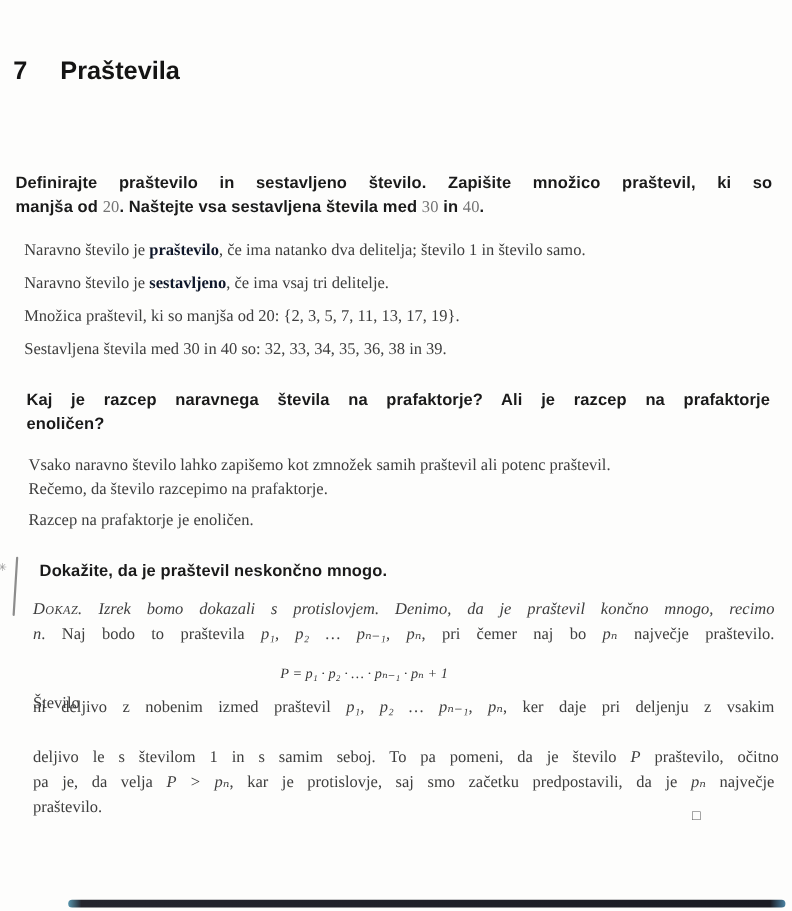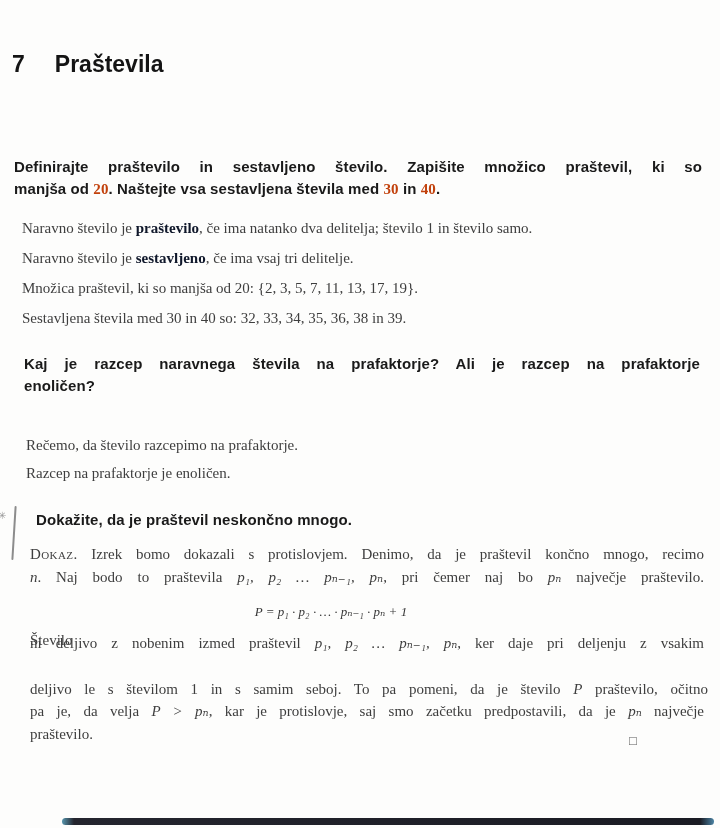--- a/index.html
+++ b/index.html
@@ -13,36 +13,36 @@
   .sans{font-family:"Liberation Sans","DejaVu Sans",sans-serif;}
   .q{font-weight:700;font-size:15px;line-height:21px;color:#1a1a1a;letter-spacing:.1px;}
   .serif{font-size:15px;line-height:22px;color:#3e3e3e;}
   .jl{text-align:justify;text-align-last:justify;}
   
   .pt-n{}
   .pt-b{font-weight:700;color:#0f172a;}
   .pt-i{font-style:italic;}
   .pt-sc{font-variant:small-caps;letter-spacing:.4px;}
   .pt-q{}
-  .pt-qn{font-family:"Liberation Serif","DejaVu Serif",serif;font-weight:700;color:#c2410c;text-align:right;}
+  .pt-qn{font-family:"Liberation Serif","DejaVu Serif",serif;font-weight:400;color:#737373;text-align:right;}
   
   #heading{top:50px;left:12px;display:flex;gap:30px;font-size:23px;font-weight:700;color:#141414;line-height:28px;}
   #q1l1{top:156px;left:14px;right:18px;}
   #q1l2{top:178px;left:14px;right:18px;}
   #a1l1{top:217px;left:22px;right:14px;}
   #a1l2{top:247px;left:22px;right:14px;}
   #a1l3{top:277px;left:22px;right:14px;}
   #a1l4{top:307px;left:22px;right:14px;}
   #q2l1{top:353px;left:24px;right:20px;}
   #q2l2{top:375px;left:24px;right:20px;}
   #a2l1{top:412px;left:26px;right:14px;}
   #a2l2{top:434px;left:26px;right:14px;}
   #a2l3{top:462px;left:26px;right:14px;}
   #q3l1{top:509px;left:36px;right:20px;}
-  #prl1{top:543px;left:30px;right:16px;}
+  #prl1{top:543px;left:30px;right:16px;font-style:italic;}
   #prl2{top:566px;left:30px;right:16px;}
   #prl3{top:589px;left:30px;right:16px;margin-top:40px;}
   #formula{top:601px;left:0;width:662px;text-align:center;font-style:italic;font-size:13px;color:#363636;}
   #bd1{top:632px;left:30px;right:16px;}
   #bd2{top:655px;left:30px;right:16px;}
   #bd3{top:678px;left:30px;right:12px;}
   #bd4{top:700px;left:30px;right:16px;}
   #bd5{top:723px;left:30px;right:16px;}
   #concl{top:741px;left:36px;right:16px;}
   #qed{top:734px;left:629px;font-size:13px;color:#5a5a5a;line-height:13px;}
@@ -63,20 +63,21 @@
 
   <div id="q1l1" class="abs sans q jl"><span class="pt-q">Definirajte praštevilo in sestavljeno število. Zapišite množico praštevil, ki so</span></div>
   <div id="q1l2" class="abs sans q"><span class="pt-q">manjša od </span><span class="pt-qn">20</span><span class="pt-q">. Naštejte vsa sestavljena števila med </span><span class="pt-qn">30</span><span class="pt-q"> in </span><span class="pt-qn">40</span><span class="pt-q">.</span></div>
   <div id="a1l1" class="abs serif"><span class="pt-n">Naravno število je </span><span class="pt-b">praštevilo</span><span class="pt-n">, če ima natanko dva delitelja; število 1 in število samo.</span></div>
   <div id="a1l2" class="abs serif"><span class="pt-n">Naravno število je </span><span class="pt-b">sestavljeno</span><span class="pt-n">, če ima vsaj tri delitelje.</span></div>
   <div id="a1l3" class="abs serif"><span class="pt-n">Množica praštevil, ki so manjša od 20: {2, 3, 5, 7, 11, 13, 17, 19}.</span></div>
   <div id="a1l4" class="abs serif"><span class="pt-n">Sestavljena števila med 30 in 40 so: 32, 33, 34, 35, 36, 38 in 39.</span></div>
 
   <div id="q2l1" class="abs sans q jl"><span class="pt-q">Kaj je razcep naravnega števila na prafaktorje? Ali je razcep na prafaktorje</span></div>
   <div id="q2l2" class="abs sans q"><span class="pt-q">enoličen?</span></div>
+  <div id="a2l1" class="abs serif"><span class="pt-n">Vsako naravno število lahko zapišemo kot zmnožek samih praštevil ali potenc praštevil.</span></div>
   <div id="a2l2" class="abs serif"><span class="pt-n">Rečemo, da število razcepimo na prafaktorje.</span></div>
   <div id="a2l3" class="abs serif"><span class="pt-n">Razcep na prafaktorje je enoličen.</span></div>
 
   <div id="q3l1" class="abs sans q"><span class="pt-q">Dokažite, da je praštevil neskončno mnogo.</span></div>
   <div id="prl1" class="abs serif jl"><span class="pt-sc">Dokaz.</span><span class="pt-n"> Izrek bomo dokazali s protislovjem. Denimo, da je praštevil končno mnogo, recimo</span></div>
   <div id="prl2" class="abs serif jl"><span class="pt-i">n</span><span class="pt-n">. Naj bodo to praštevila </span><span class="pt-i">p₁, p₂ … pₙ₋₁, pₙ</span><span class="pt-n">, pri čemer naj bo </span><span class="pt-i">pₙ</span><span class="pt-n"> največje praštevilo.</span></div>
   <div id="prl3" class="abs serif"><span class="pt-n">Število</span></div>
   <div id="formula" class="abs serif">P = p₁ · p₂ · … · pₙ₋₁ · pₙ + 1</div>
   <div id="bd1" class="abs serif jl"><span class="pt-n">ni deljivo z nobenim izmed praštevil </span><span class="pt-i">p₁, p₂ … pₙ₋₁, pₙ</span><span class="pt-n">, ker daje pri deljenju z vsakim</span></div>
   <div id="bd3" class="abs serif jl"><span class="pt-n">deljivo le s številom 1 in s samim seboj. To pa pomeni, da je število </span><span class="pt-i">P</span><span class="pt-n"> praštevilo, očitno</span></div>

